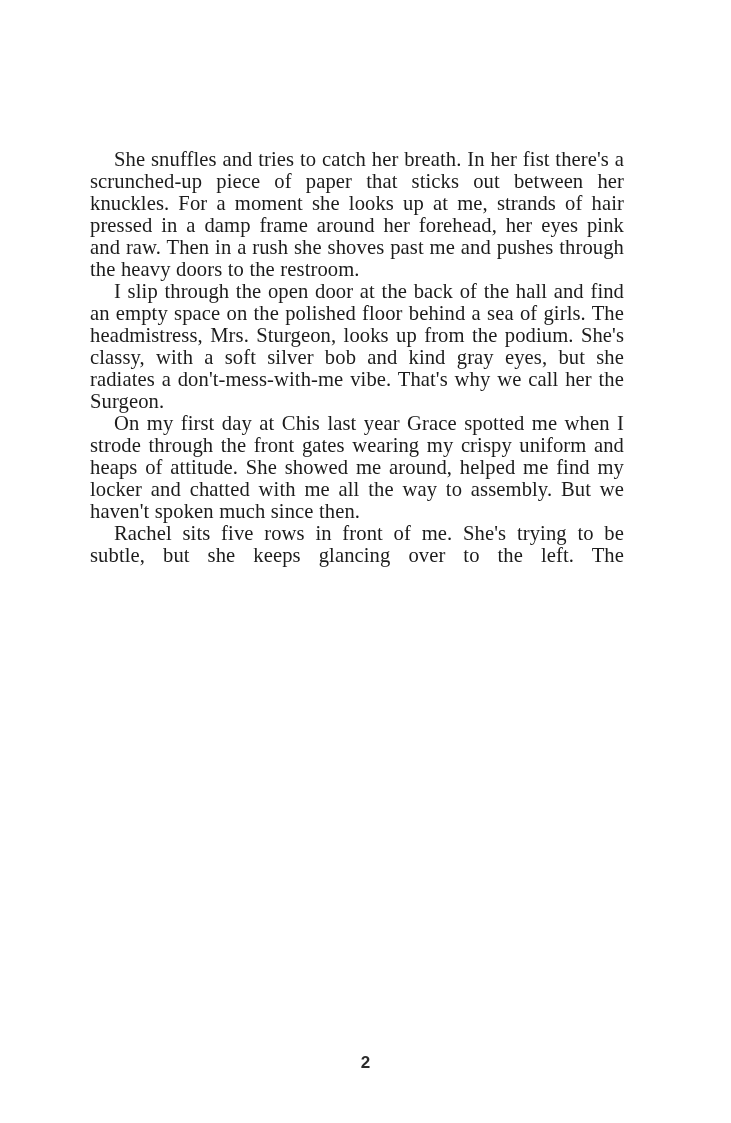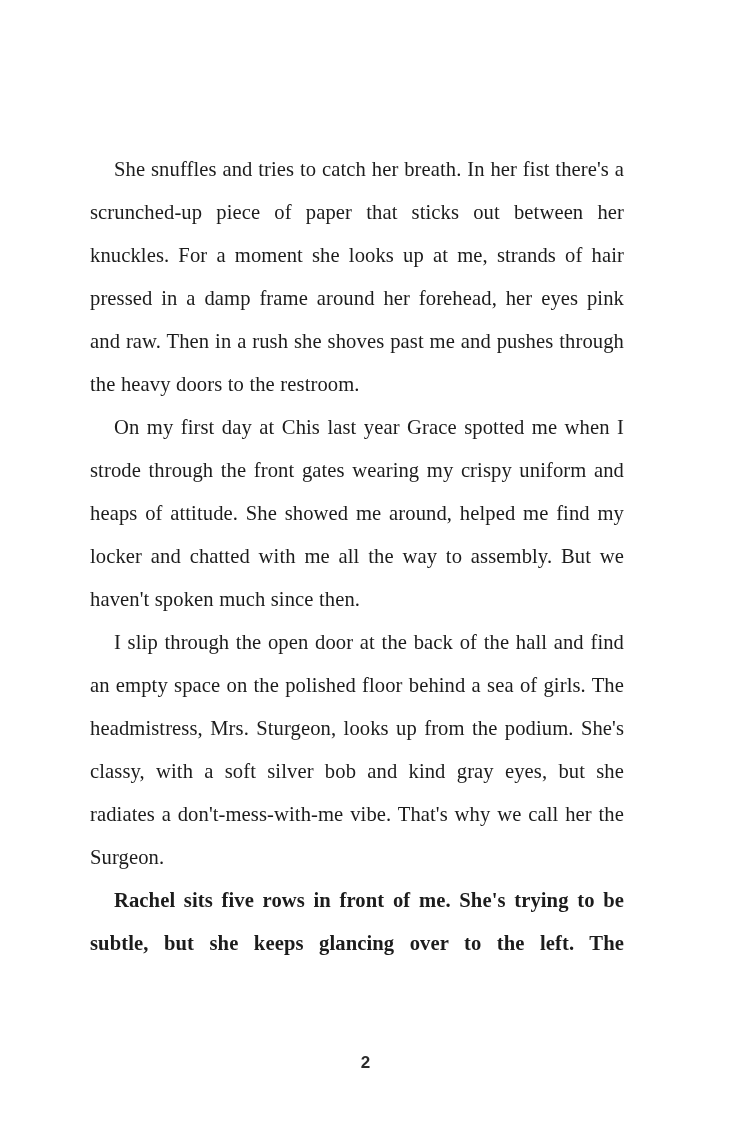--- a/index.html
+++ b/index.html
@@ -32,31 +32,30 @@
     top: 148px;
     width: 534px;
   }
 
   .para {
     margin: 0;
     text-indent: 24px;
     text-align: justify;
     text-justify: inter-word;
     font-size: 20.6px;
-    line-height: 43px;
+    line-height: 22px;
     letter-spacing: 0.1px;
     word-spacing: 0.2px;
     hyphens: none;
     -webkit-hyphens: none;
   }
 
   
   .para.cut-off {
     text-align-last: justify;
-    font-weight: bold;
   }
 
   
   #folio {
     position: absolute;
     left: 0;
     right: 0;
     top: 1053px;
     text-align: center;
     font-family: "Liberation Sans", "DejaVu Sans", sans-serif;
@@ -66,20 +65,20 @@
     letter-spacing: 0;
   }
 </style>
 </head>
 <body>
 
 <div id="page">
 
   <div id="text-block">
     <p class="para">She snuffles and tries to catch her breath. In her fist there's a scrunched-up piece of paper that sticks out between her knuckles. For a moment she looks up at me, strands of hair pressed in a damp frame around her forehead, her eyes pink and raw. Then in a rush she shoves past me and pushes through the heavy doors to the restroom.</p>
+    <p class="para">I slip through the open door at the back of the hall and find an empty space on the polished floor behind a sea of girls. The headmistress, Mrs. Sturgeon, looks up from the podium. She's classy, with a soft silver bob and kind gray eyes, but she radiates a don't-mess-with-me vibe. That's why we call her the Surgeon.</p>
     <p class="para">On my first day at Chis last year Grace spotted me when I strode through the front gates wearing my crispy uniform and heaps of attitude. She showed me around, helped me find my locker and chatted with me all the way to assembly. But we haven't spoken much since then.</p>
-    <p class="para">I slip through the open door at the back of the hall and find an empty space on the polished floor behind a sea of girls. The headmistress, Mrs. Sturgeon, looks up from the podium. She's classy, with a soft silver bob and kind gray eyes, but she radiates a don't-mess-with-me vibe. That's why we call her the Surgeon.</p>
     <p class="para cut-off">Rachel sits five rows in front of me. She's trying to be subtle, but she keeps glancing over to the left. The</p>
   </div>
 
   <div id="folio">2</div>
 
 </div>
 
 </body></html>

